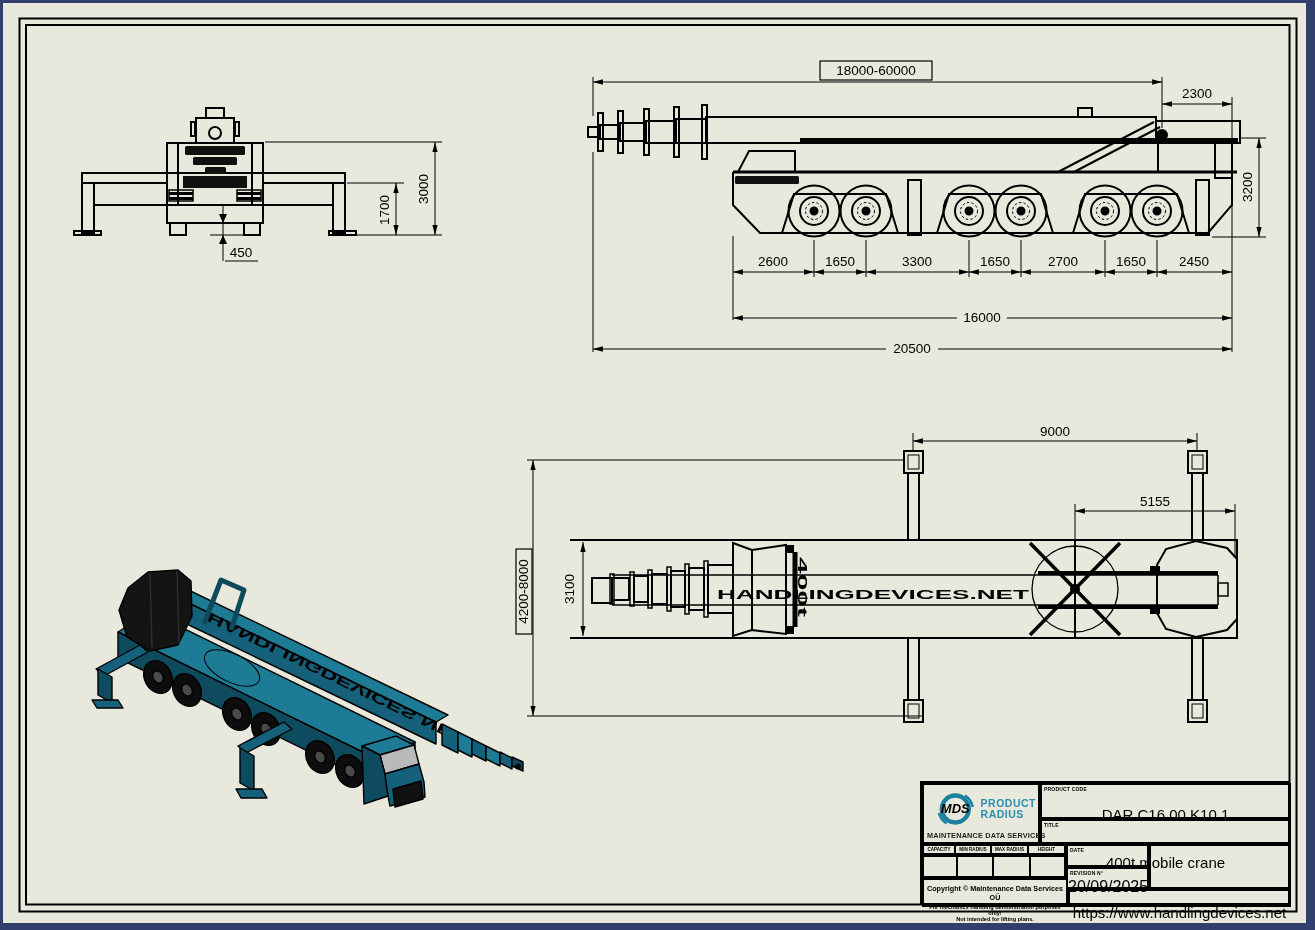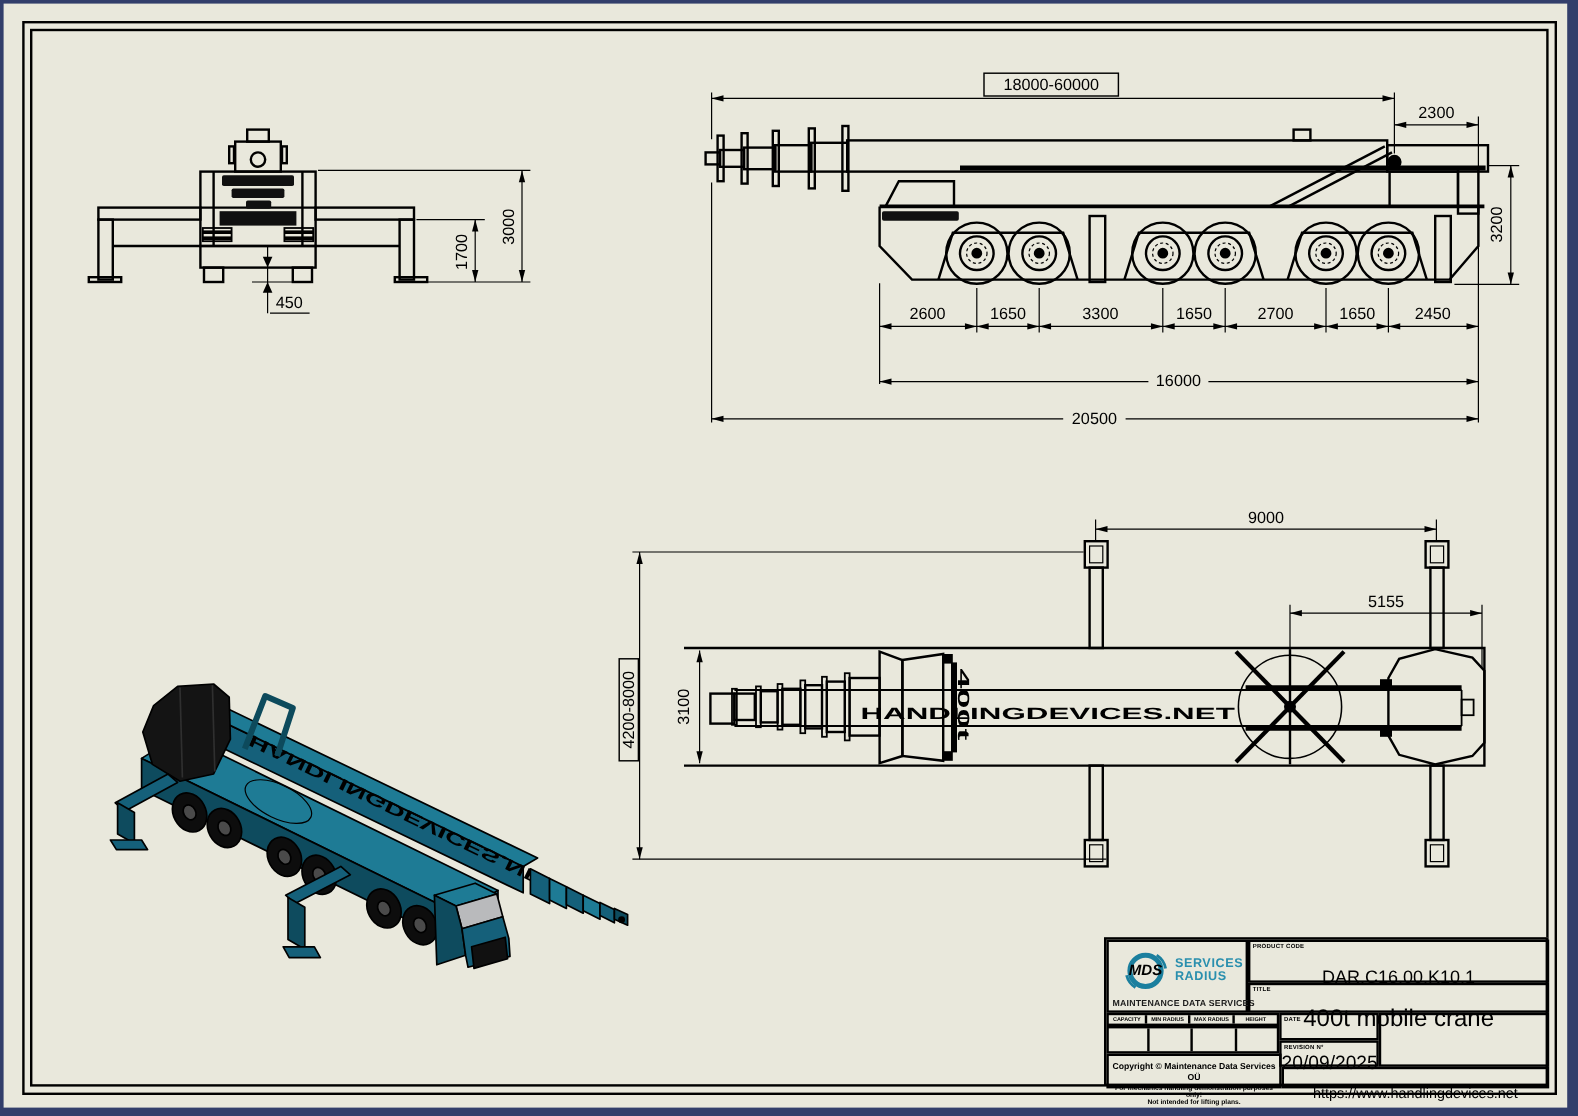--- a/index.html
+++ b/index.html
@@ -359,35 +359,35 @@
 
    <div class="cell" style="left:0;top:0;width:118px;height:61px;">
      <div class="logo-wrap">
        <svg width="42" height="42" viewBox="0 0 42 42" style="position:static;">
          <circle cx="20" cy="21" r="14" fill="none" stroke="#1b7f9e" stroke-width="4.5"></circle>
          <path d="M30,7 A18,18 0 0 1 38,19" fill="none" stroke="#1b7f9e" stroke-width="2.5"></path>
          <path d="M11,36 A18,18 0 0 1 3,25" fill="none" stroke="#1b7f9e" stroke-width="2.5"></path>
          <text x="20" y="25" text-anchor="middle" font-size="10" font-weight="bold" font-style="italic" fill="#115e75">MDS</text>
        </svg>
        <div class="logo-name" style="color:#2a8fae;">
-         <div>SERVICES</div>
+         <div>PRODUCT</div>
          <div>RADIUS</div>
        </div>
      </div>
      <div class="tagline">MAINTENANCE DATA SERVICES</div>
    </div>
 
    <div class="cell" style="left:118px;top:0;width:251px;height:36px;">
      <span class="lbl">PRODUCT CODE</span>
      <div class="val-center" style="top:9px;font-size:15px;">DAR.C16.00.K10.1</div>
    </div>
 
    <div class="cell" style="left:118px;top:36px;width:251px;height:25px;">
      <span class="lbl">TITLE</span>
-     <div class="val-center" style="top:5px;font-size:20px;">400t mobile crane</div>
+     <div class="val-center" style="top:21px;font-size:15px;">400t mobile crane</div>
    </div>
 
    <div class="cell" style="left:0;top:61px;width:144px;height:11px;">
      <div class="spec-h" style="left:0;width:32px;">CAPACITY</div>
      <div class="spec-h" style="left:32px;width:36px;">MIN RADIUS</div>
      <div class="spec-h" style="left:68px;width:37px;">MAX RADIUS</div>
      <div class="spec-h" style="left:105px;width:35px;border-right:none;">HEIGHT</div>
    </div>
 
    <div class="cell" style="left:0;top:72px;width:144px;height:23px;">
@@ -407,16 +407,16 @@
 
    <div class="cell" style="left:227px;top:61px;width:142px;height:45px;"></div>
 
    <div class="cell" style="left:0;top:95px;width:146px;height:29px;">
      <div class="copy1">Copyright © Maintenance Data Services OÜ</div>
      <div class="copy2">For mechanics handling demonstration purposes only!</div>
      <div class="copy3">Not intended for lifting plans.</div>
    </div>
 
    <div class="cell" style="left:146px;top:106px;width:223px;height:18px;">
-     <div class="val-center" style="top:1px;font-size:12px;text-align:center;">https://www.handlingdevices.net</div>
+     <div class="val-center" style="top:1px;font-size:15px;text-align:center;">https://www.handlingdevices.net</div>
    </div>
  </div>
 </div>
 
 </body></html>

